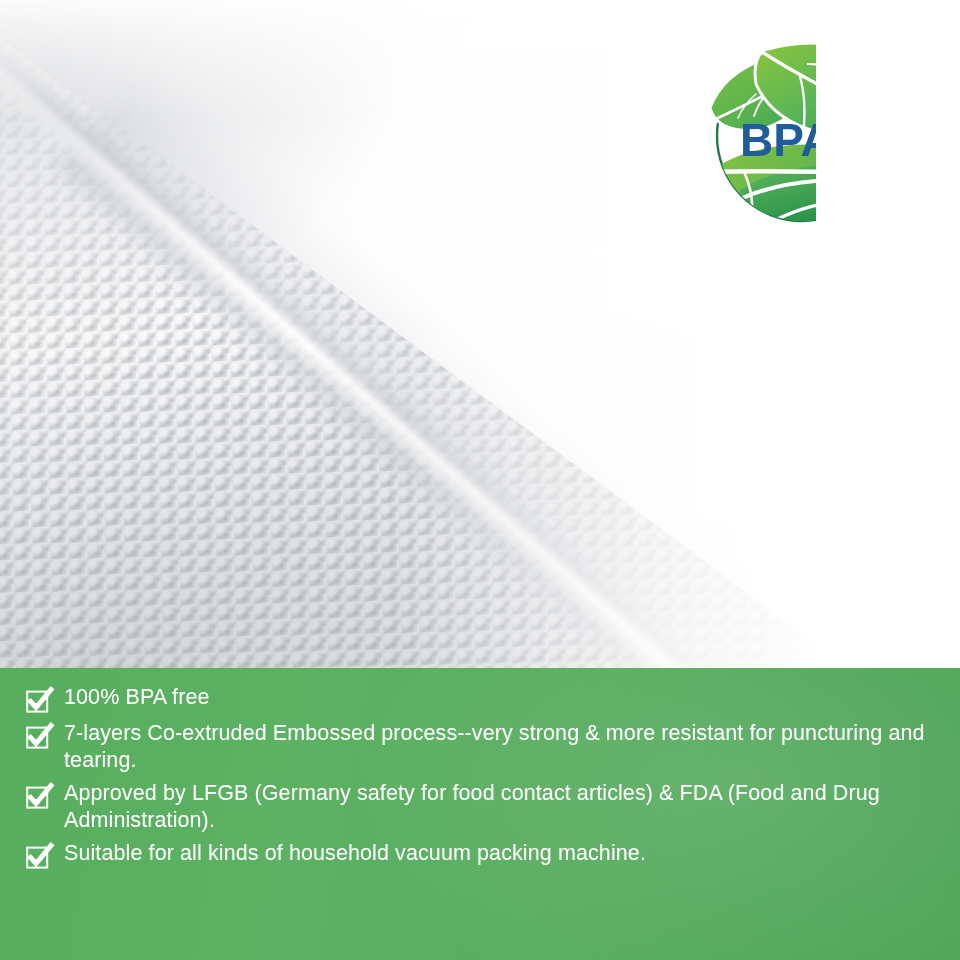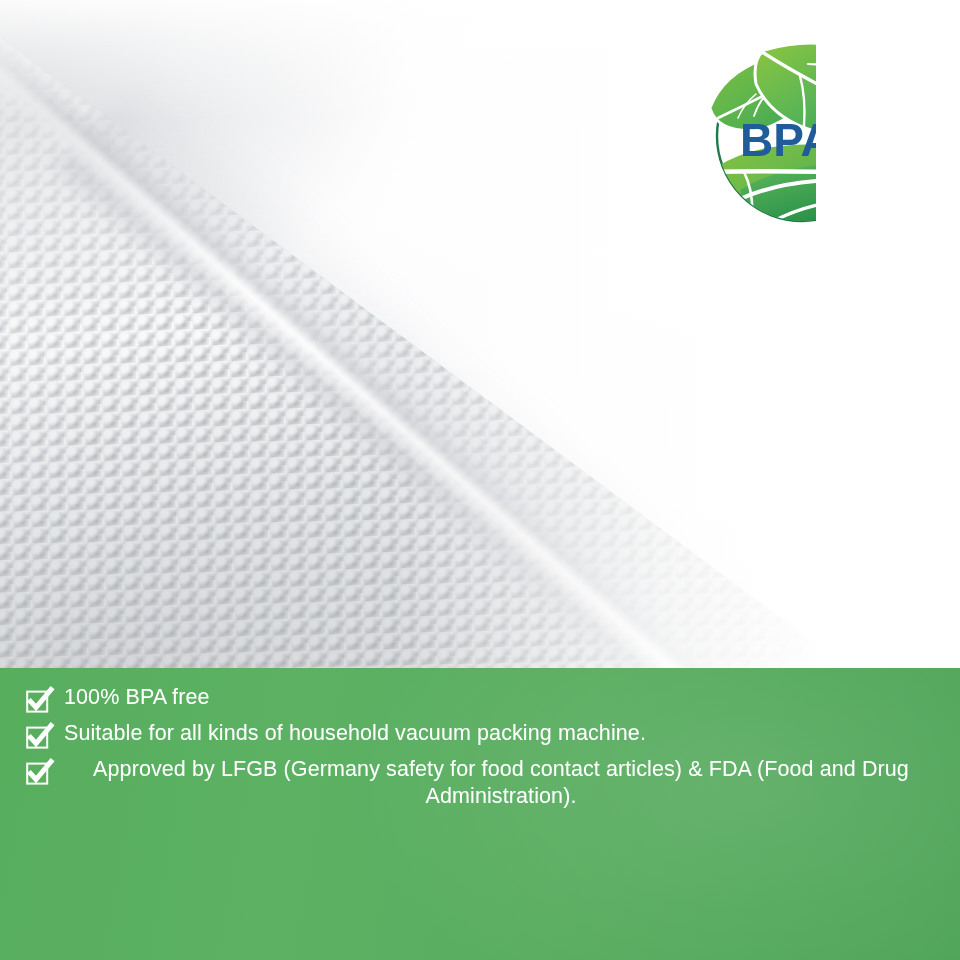--- a/index.html
+++ b/index.html
@@ -166,21 +166,20 @@
     position: absolute;
     left: 0;
     top: 668px;
     width: 960px;
     height: 292px;
     background:
       radial-gradient(ellipse 60% 120% at 78% 40%, rgba(255,255,255,0.10) 0%, rgba(255,255,255,0) 70%),
       linear-gradient(100deg, #57ae5d 0%, #5cb163 30%, #59ad60 58%, #52a85b 80%, #4fa458 100%);
     box-sizing: border-box;
     padding: 16px 22px 10px 26px;
-    text-align: center;
   }
 
   .feature-row {
     display: flex;
     align-items: flex-start;
     margin-bottom: 6px;
   }
 
   .check-icon {
     flex: 0 0 auto;
@@ -289,35 +288,44 @@
       <span class="check-icon">
         <svg viewBox="0 0 26 26">
           <rect x="1.2" y="3.6" width="20" height="20" fill="none" stroke="#ffffff" stroke-width="2"></rect>
           <path d="M 4.5 13.5 L 10 19.5 L 25 1.5" fill="none" stroke="#ffffff" stroke-width="5" stroke-linecap="square" stroke-linejoin="miter"></path>
         </svg>
       </span>
       <span class="feature-text">100% BPA free</span>
     </div>
 
 
+    <div class="feature-row">
+      <span class="check-icon">
+        <svg viewBox="0 0 26 26">
+          <rect x="1.2" y="3.6" width="20" height="20" fill="none" stroke="#ffffff" stroke-width="2"></rect>
+          <path d="M 4.5 13.5 L 10 19.5 L 25 1.5" fill="none" stroke="#ffffff" stroke-width="5" stroke-linecap="square" stroke-linejoin="miter"></path>
+        </svg>
+      </span>
+      <span class="feature-text">7-layers Co-extruded Embossed process--very strong &amp; more resistant for puncturing and tearing.</span>
+    </div>
+
+    <div class="feature-row">
+      <span class="check-icon">
+        <svg viewBox="0 0 26 26">
+          <rect x="1.2" y="3.6" width="20" height="20" fill="none" stroke="#ffffff" stroke-width="2"></rect>
+          <path d="M 4.5 13.5 L 10 19.5 L 25 1.5" fill="none" stroke="#ffffff" stroke-width="5" stroke-linecap="square" stroke-linejoin="miter"></path>
+        </svg>
+      </span>
+      <span class="feature-text">Approved by LFGB (Germany safety for food contact articles) &amp; FDA (Food and Drug Administration).</span>
+    </div>
 
     <div class="feature-row">
       <span class="check-icon">
         <svg viewBox="0 0 26 26">
           <rect x="1.2" y="3.6" width="20" height="20" fill="none" stroke="#ffffff" stroke-width="2"></rect>
           <path d="M 4.5 13.5 L 10 19.5 L 25 1.5" fill="none" stroke="#ffffff" stroke-width="5" stroke-linecap="square" stroke-linejoin="miter"></path>
         </svg>
       </span>
       <span class="feature-text">Suitable for all kinds of household vacuum packing machine.</span>
     </div>
 
-    <div class="feature-row">
-      <span class="check-icon">
-        <svg viewBox="0 0 26 26">
-          <rect x="1.2" y="3.6" width="20" height="20" fill="none" stroke="#ffffff" stroke-width="2"></rect>
-          <path d="M 4.5 13.5 L 10 19.5 L 25 1.5" fill="none" stroke="#ffffff" stroke-width="5" stroke-linecap="square" stroke-linejoin="miter"></path>
-        </svg>
-      </span>
-      <span class="feature-text">Approved by LFGB (Germany safety for food contact articles) &amp; FDA (Food and Drug Administration).</span>
-    </div>
-
   </div>
 </div>
 
 </body></html>

